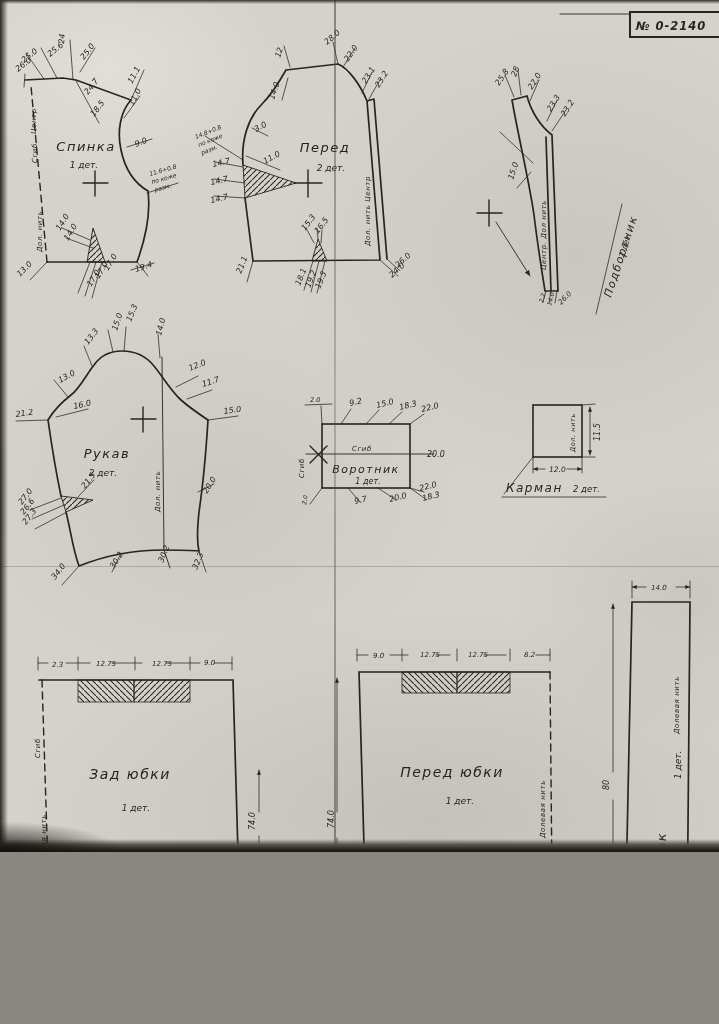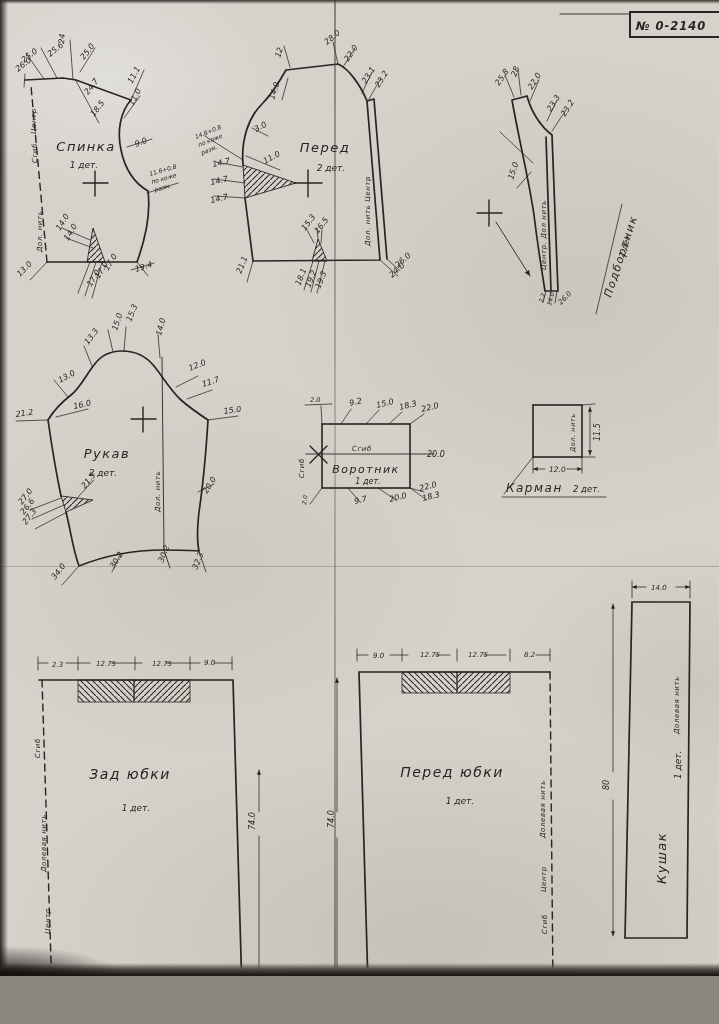--- a/index.html
+++ b/index.html
@@ -1,17 +1,17 @@
 <!DOCTYPE html>
 <html><head>
 <meta charset="utf-8">
 <style>
   html,body{margin:0;padding:0;background:#8a8780;}
   .sheet{
-    position:relative;width:719px;height:976px;overflow:hidden;
+    position:relative;width:719px;height:852px;overflow:hidden;
     font-family:"DejaVu Sans",sans-serif;
     background-color:#d5d2cb;
     background-image:
       radial-gradient(ellipse 300px 200px at 15% 8%, rgba(255,255,255,.28), rgba(255,255,255,0) 60%),
       radial-gradient(ellipse 500px 400px at 80% 30%, rgba(120,115,105,.12), rgba(0,0,0,0) 60%),
       radial-gradient(ellipse 420px 320px at 30% 58%, rgba(130,125,115,.11), rgba(0,0,0,0) 60%),
       radial-gradient(ellipse 600px 300px at 60% 96%, rgba(110,105,95,.16), rgba(0,0,0,0) 70%),
       radial-gradient(ellipse 260px 200px at 96% 70%, rgba(125,120,110,.12), rgba(0,0,0,0) 70%);
     text-align: center;
   }

